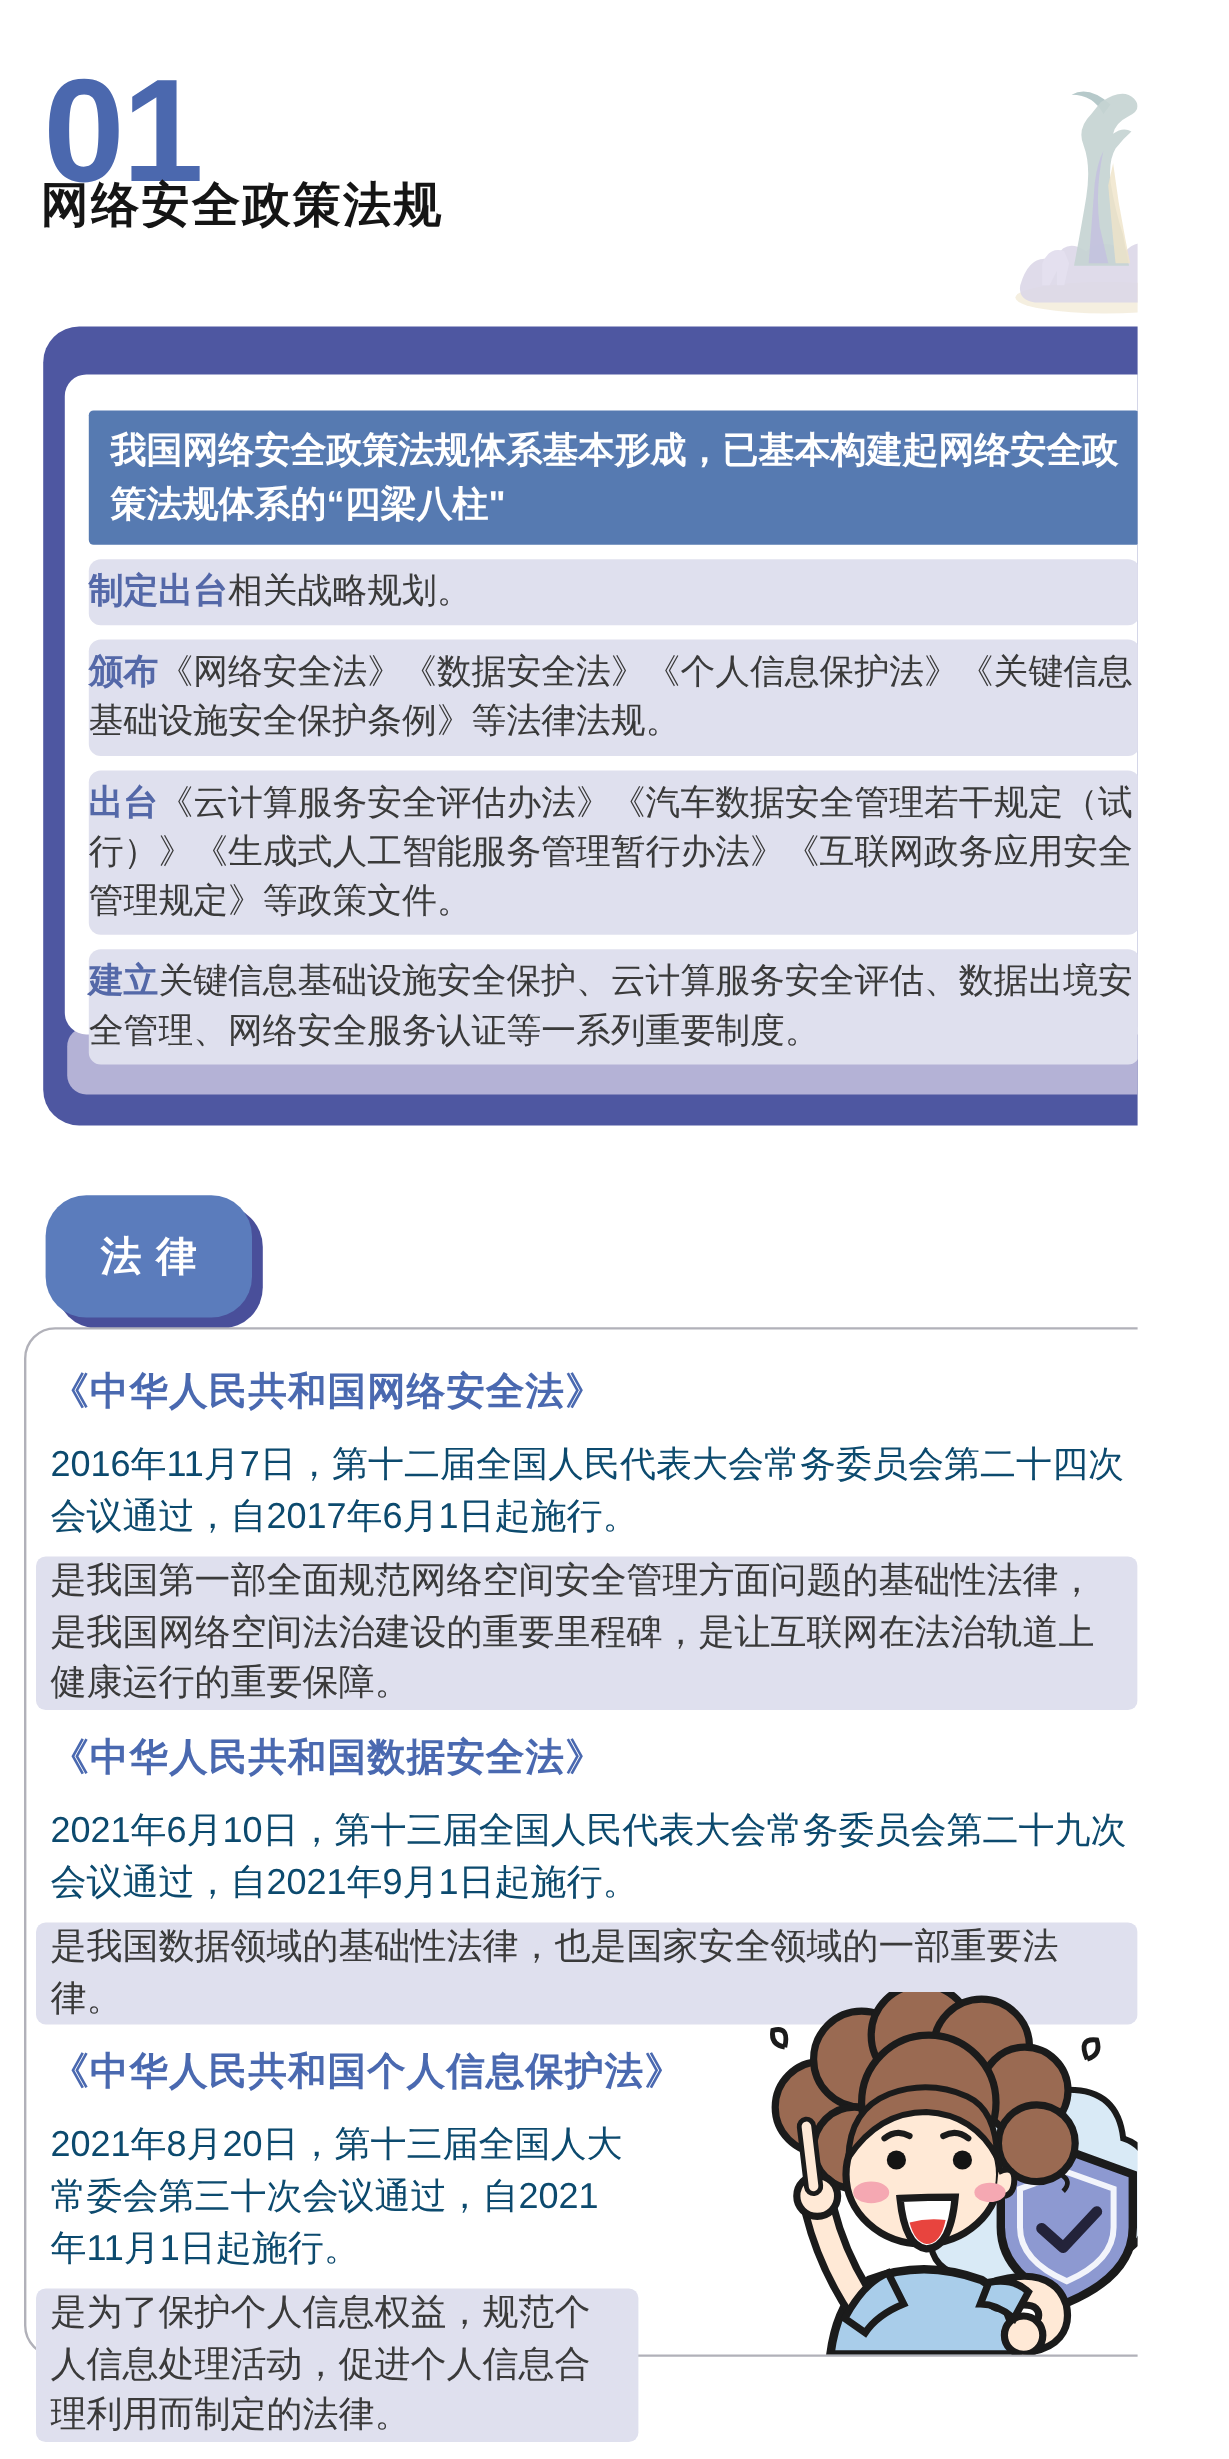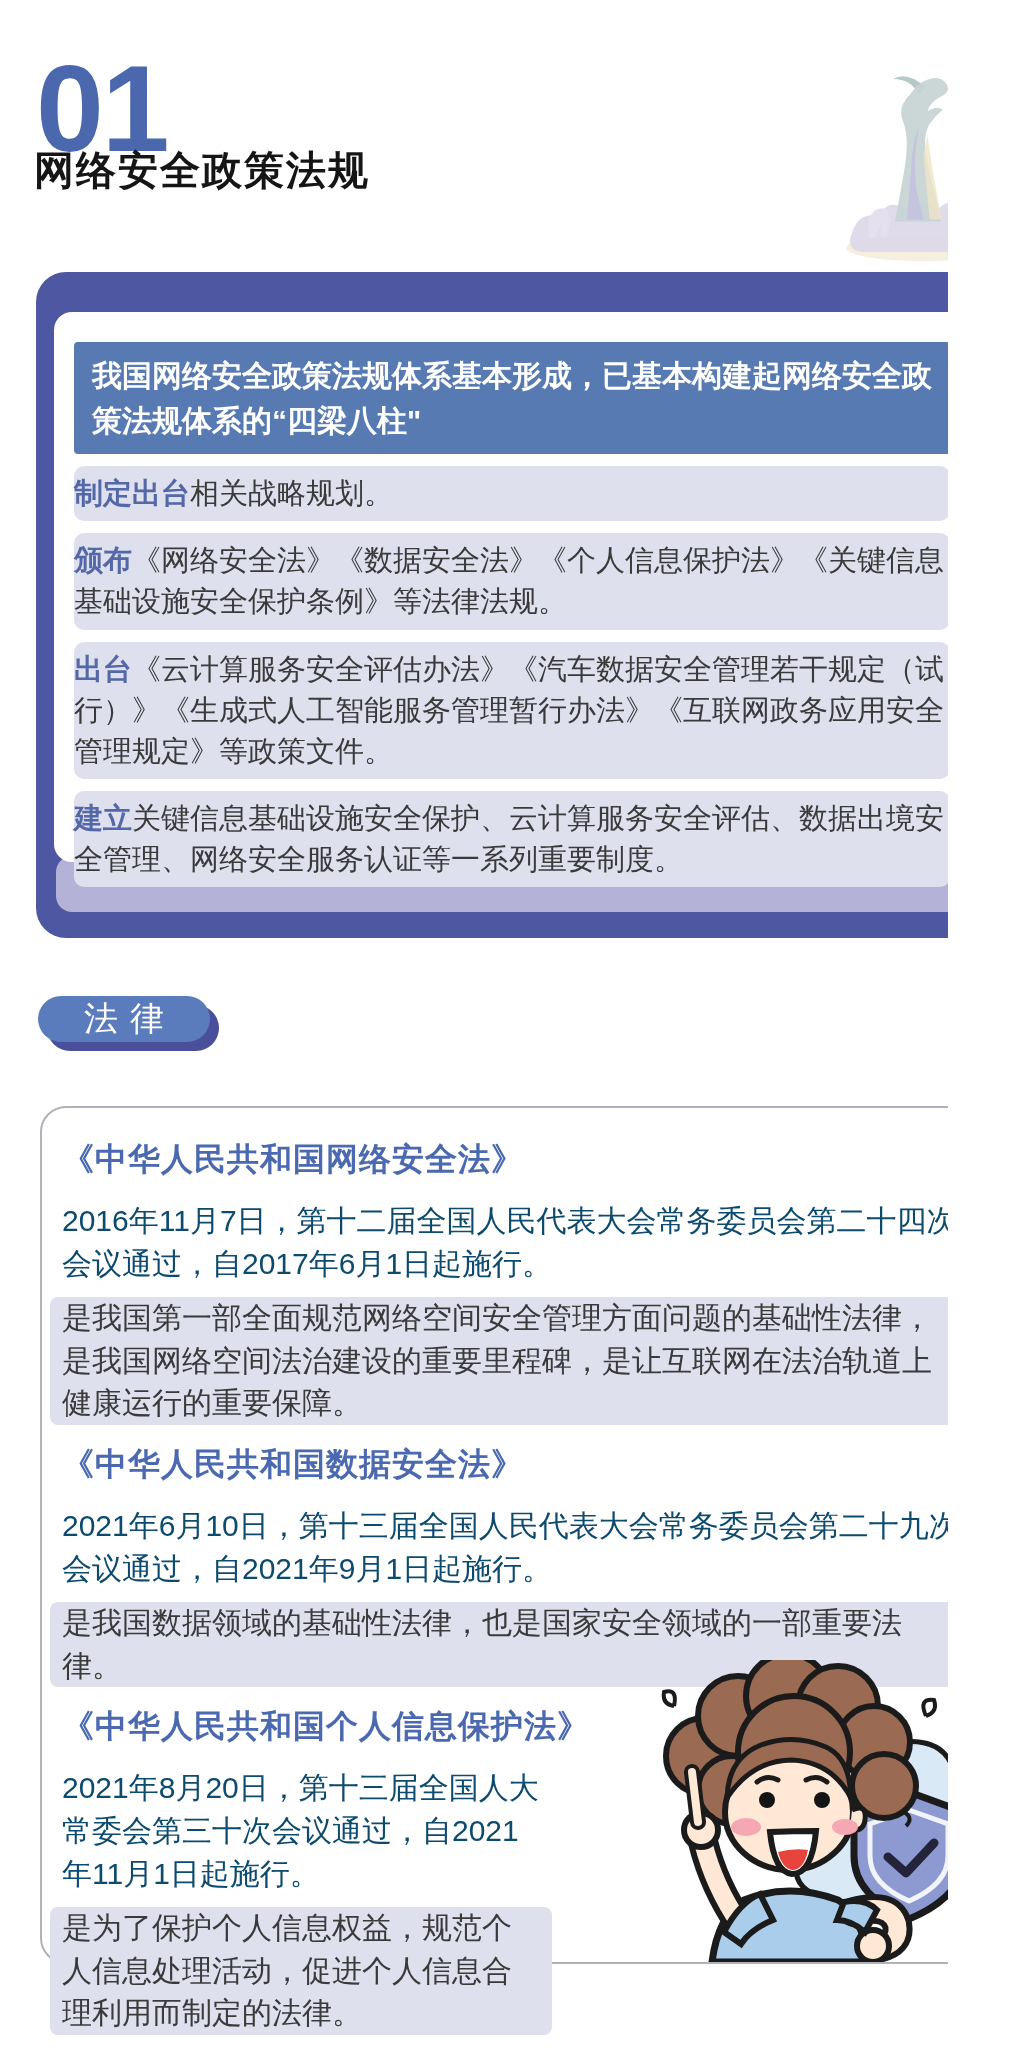--- a/index.html
+++ b/index.html
@@ -38,26 +38,26 @@
   .ov-head .hb{font-weight:900;}
   .ov-item{
     background:#dfe0ee;border-radius:10px;margin-top:12px;
     padding:7px 0;font-size:29px;line-height:1.42;color:#3a3a3a;
   }
   .ov-item .lead{color:#5468a8;font-weight:800;}
   
   .badge{
     position:absolute;left:38px;top:996px;width:172px;
     background:#5b7cbc;border-radius:34px;box-shadow:9px 9px 0 #494f9a;
-    color:#ffffff;font-size:34px;font-weight:400;text-align:center;
-    letter-spacing:12px;text-indent:12px;padding:0 0;
+    color:#ffffff;font-size:34px;font-weight:700;text-align:center;
+    letter-spacing:12px;text-indent:12px;padding:28px 0;
   }
   
   .law-card{
-    position:absolute;left:40px;top:1106px;width:956px;height:858px;
+    position:absolute;left:20px;top:1106px;width:956px;height:858px;
     background:#ffffff;border:2px solid #b1b1b9;border-radius:26px;
     box-sizing:border-box;padding:30px 26px 0 20px;
   }
   .law-title{
     color:#4a69b0;font-size:32px;font-weight:800;margin:0 0 18px 0;letter-spacing:1px;
   }
   .law-pass{
     font-size:30px;color:#0c4a6e;line-height:1.42;margin:0 0 12px 0;
   }
   .law-hl{

